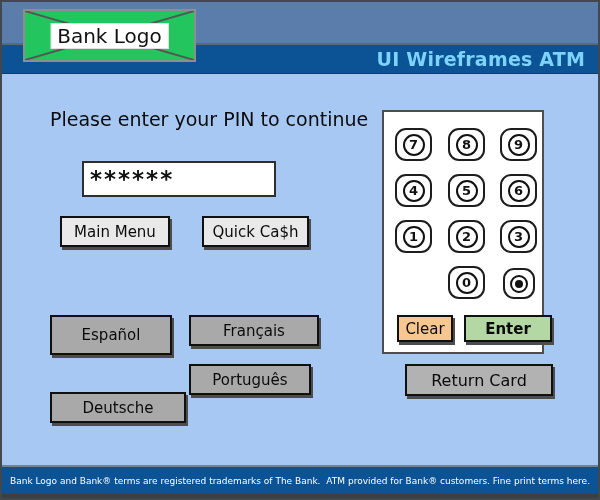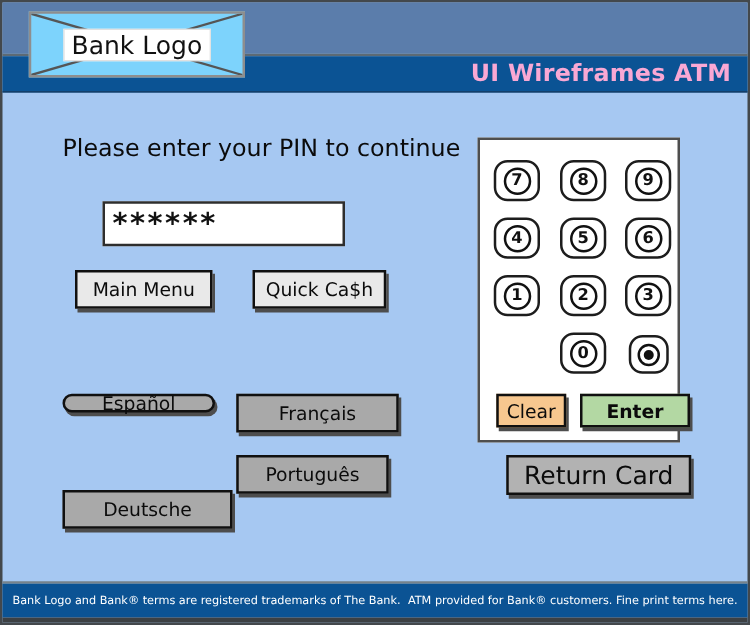--- a/index.html
+++ b/index.html
@@ -13,25 +13,25 @@
   }
 
   
   .band-top{ position:absolute; left:0; right:0; top:0; height:41px; background:#5b7dab; }
   .band-sep1{ position:absolute; left:0; right:0; top:41px; height:2px; background:#5d6a74; }
   .band-main{
     position:absolute; left:0; right:0; top:43px; height:29px; background:#0b5394;
     display:flex; align-items:center; justify-content:flex-end; padding-right:13px;
     border-bottom:1px solid #173a5e;
   }
-  .band-title{ color:#f9a8d4; font-weight:bold; font-size:19px; letter-spacing:0.2px; }
+  .band-title{ color:#7dd3fc; font-weight:bold; font-size:19px; letter-spacing:0.2px; }
 
   .logo-box{
     position:absolute; left:21px; top:7px; width:173px; height:53px;
-    background:#7dd3fc; border:2px solid #8e8e8e;
+    background:#22c55e; border:2px solid #8e8e8e;
   }
   .logo-box svg{ position:absolute; inset:0; width:100%; height:100%; }
   .logo-label{
     position:absolute; left:50%; top:50%; transform:translate(-50%,-50%);
     background:#fff; border:1px solid #e0e0e0; padding:0 6px;
     font-size:20px; color:#111; white-space:nowrap;
   }
 
   
   .prompt{
@@ -52,26 +52,26 @@
   }
   .btn-light{ background:#e9e9e9; }
   .btn-gray{ background:#a9a9a9; }
   .btn-return{ background:#b2b2b2; }
   .btn-clear{ background:#f7c78f; }
   .btn-enter{ background:#b3d8a3; }
 
   .btn-main-menu{ left:58px; top:214px; width:110px; height:31px; }
   .btn-quick-cash{ left:200px; top:214px; width:107px; height:31px; }
 
-  .btn-espanol  { left:48px;  top:313px; width:122px; height:15px;border-radius:15px; }
+  .btn-espanol  { left:48px;  top:313px; width:122px; height:40px; }
   .btn-francais { left:187px; top:313px; width:130px; height:31px; }
   .btn-deutsche { left:48px;  top:362px; width:136px; height:31px;margin-top:28px; }
   .btn-portugues{ left:187px; top:362px; width:122px; height:31px; }
 
-  .btn-return-card{ left:403px; top:362px; width:148px; height:32px; font-size:20px; }
+  .btn-return-card{ left:403px; top:362px; width:148px; height:32px; font-size:16px; }
 
   
   .keypad{
     position:absolute; left:380px; top:108px; width:162px; height:244px;
     background:#fff; border:2px solid #4e4e4e;
   }
   .key{
     position:absolute; width:37px; height:33px;
     background:#fff; border:2px solid #1d1d1d; border-radius:11px;
     display:flex; align-items:center; justify-content:center; cursor:pointer;

